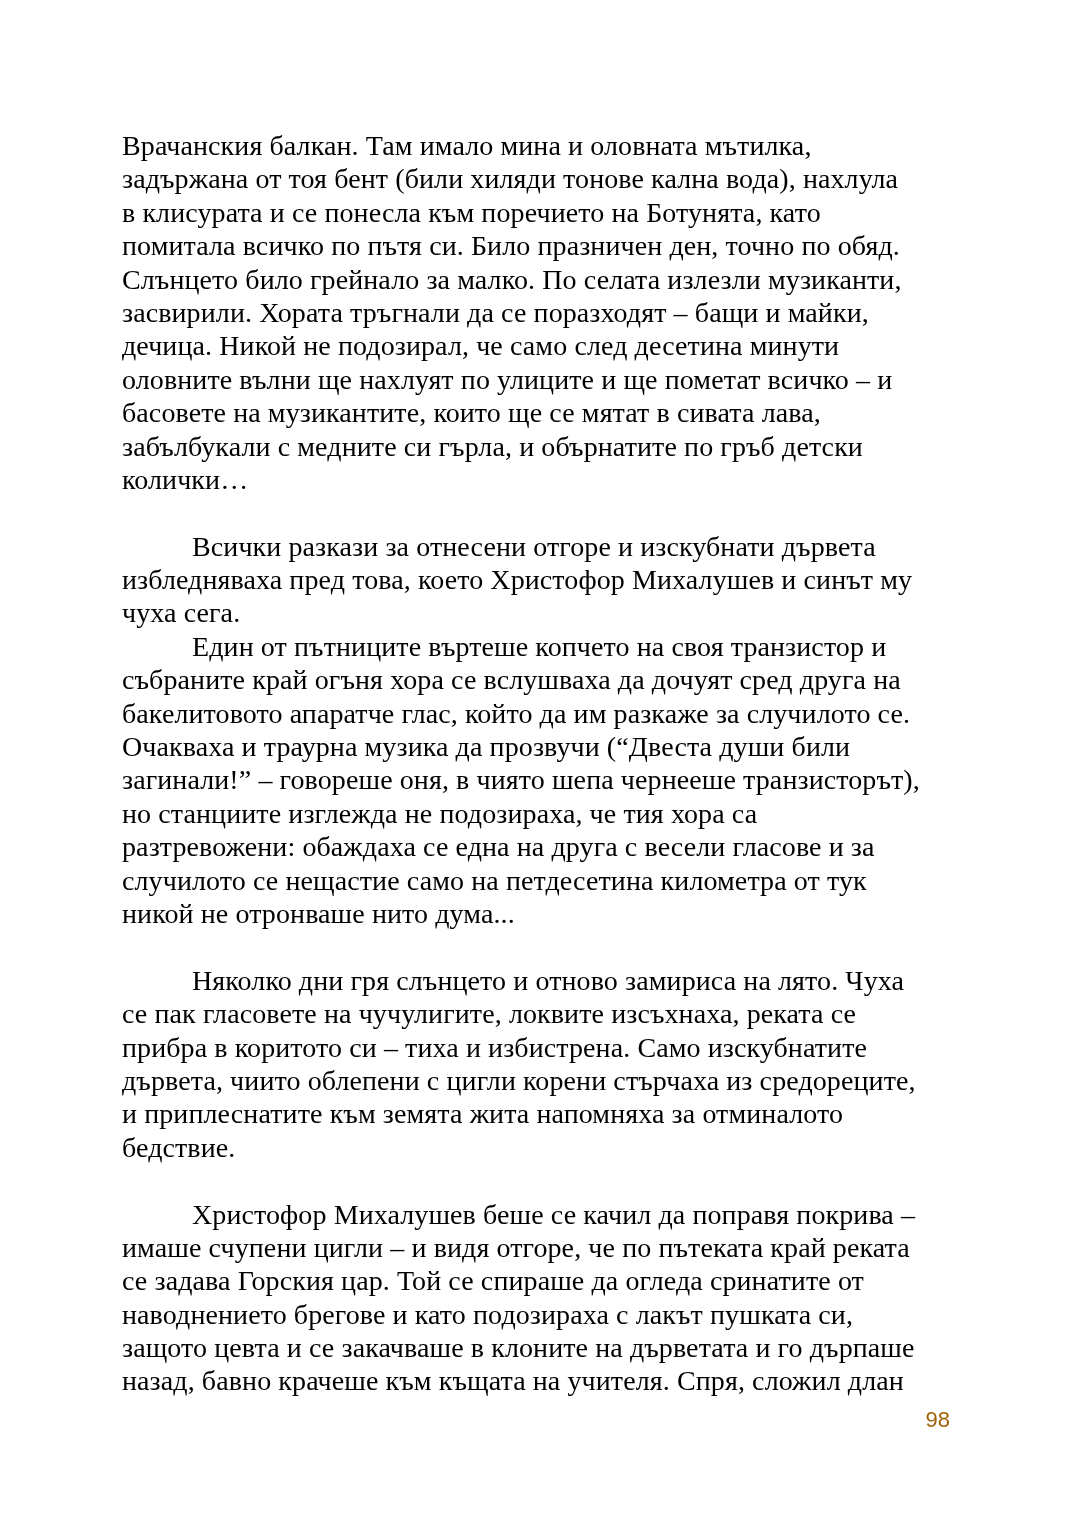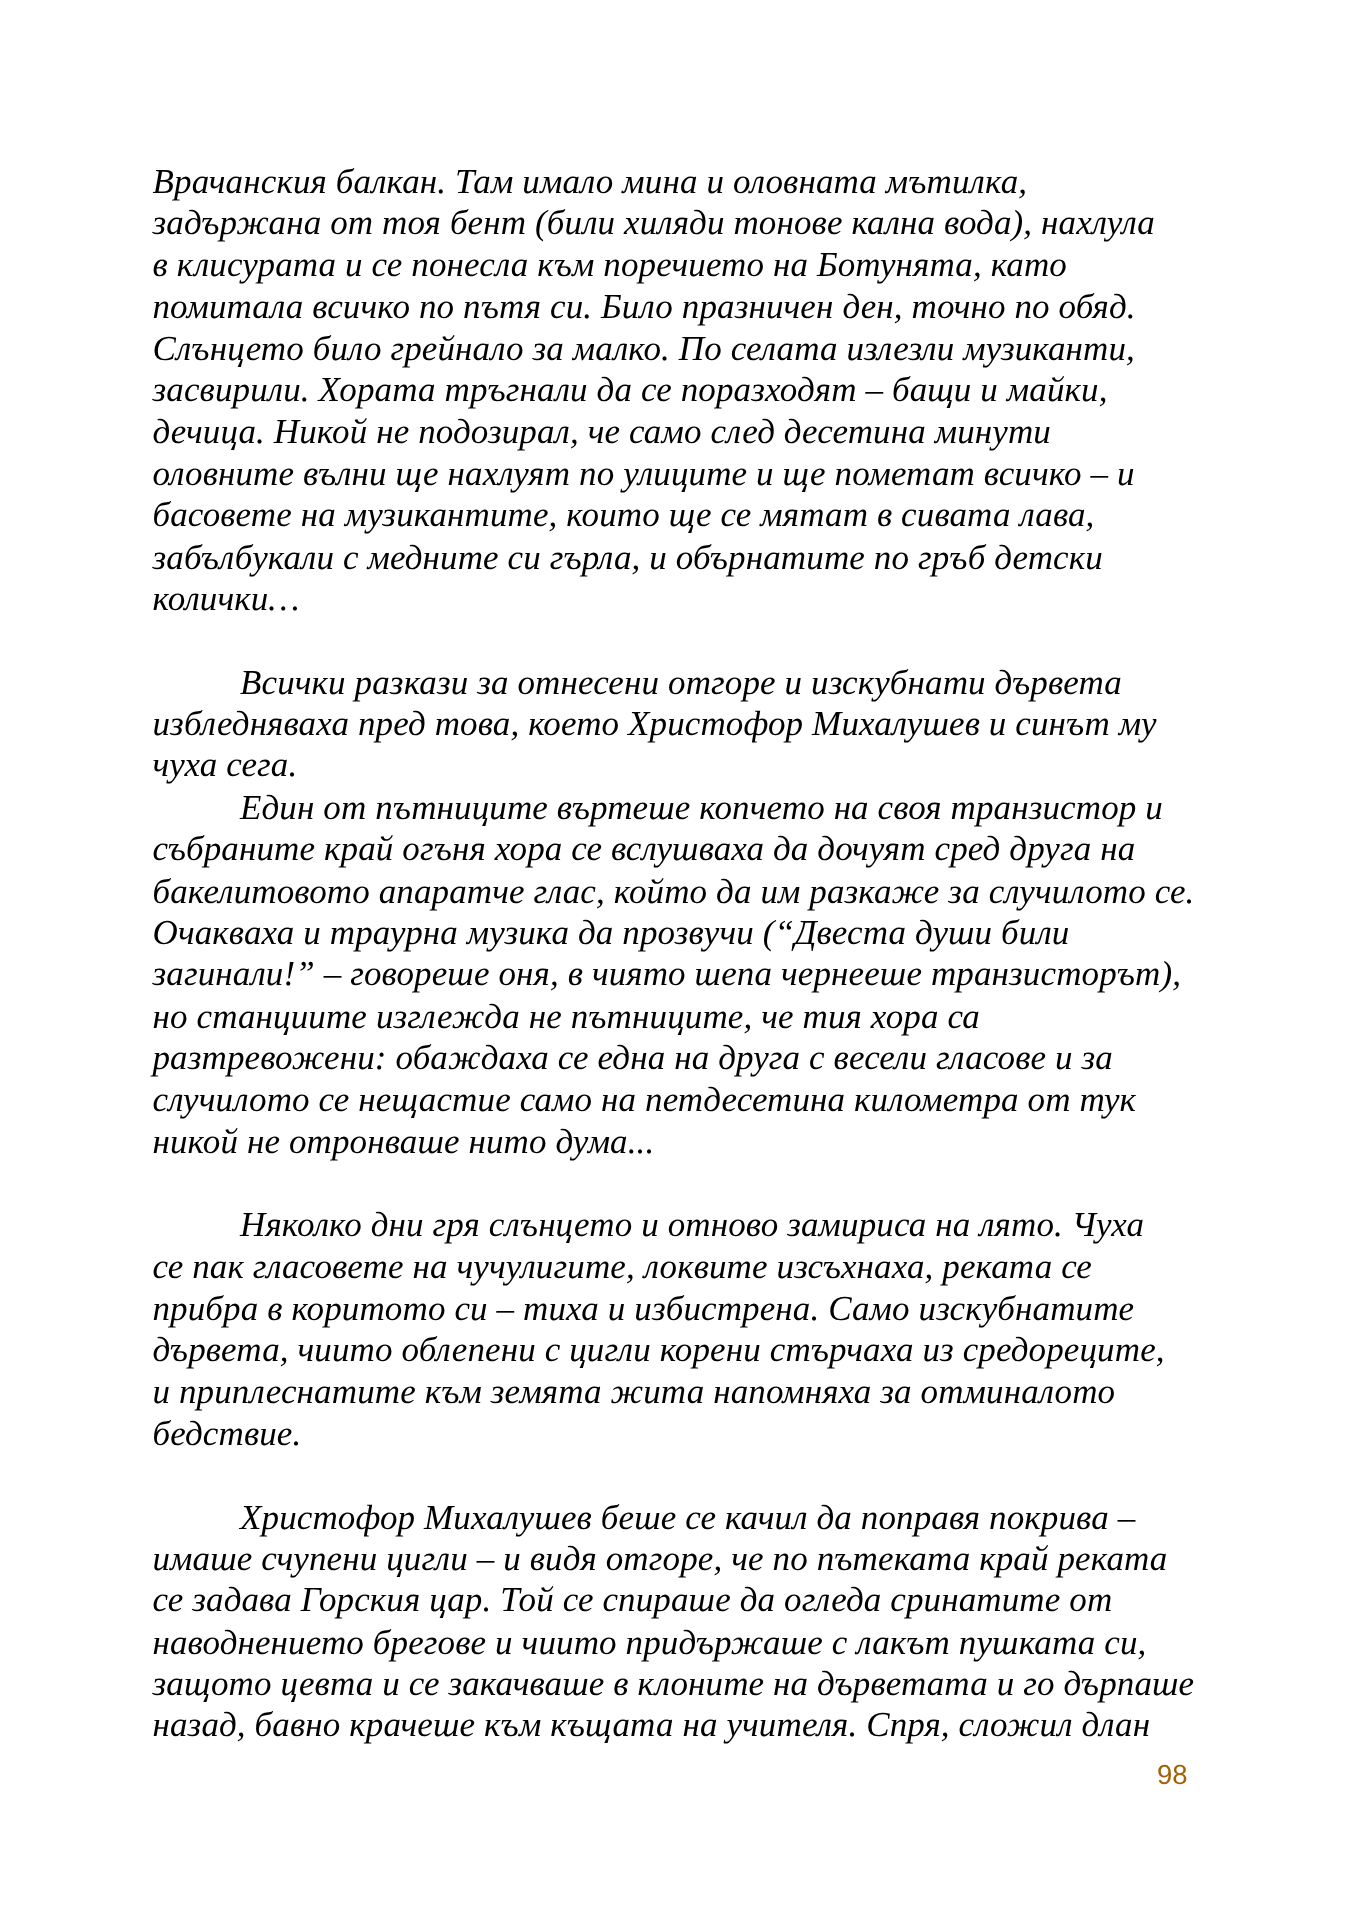--- a/index.html
+++ b/index.html
@@ -20,21 +20,21 @@
     position: absolute;
     left: 122px;
     top: 129px;
     width: 840px;
     font-size: 28px;
     line-height: 33.4px;
     letter-spacing: 0.1px;
     text-align: left;
     white-space: nowrap;
   }
-  .paragraph { margin: 0; padding: 0; font-style: italic; }
+  .paragraph { margin: 0; padding: 0; }
   .paragraph.spaced { margin-top: 33.4px; }
   .paragraph.indented .line:first-child { text-indent: 70px; }
   .line { height: 33.4px; }
   .page-number {
     position: absolute;
     left: 880px;
     top: 1407px;
     width: 70px;
     text-align: right;
     font-family: "Liberation Sans", "DejaVu Sans", sans-serif;
@@ -65,36 +65,36 @@
         <div class="line">Всички разкази за отнесени отгоре и изскубнати дървета</div>
         <div class="line">избледняваха пред това, което Христофор Михалушев и синът му</div>
         <div class="line">чуха сега.</div>
       </div>
       <div class="paragraph indented">
         <div class="line">Един от пътниците въртеше копчето на своя транзистор и</div>
         <div class="line">събраните край огъня хора се вслушваха да дочуят сред друга на</div>
         <div class="line">бакелитовото апаратче глас, който да им разкаже за случилото се.</div>
         <div class="line">Очакваха и траурна музика да прозвучи (“Двеста души били</div>
         <div class="line">загинали!” – говореше оня, в чиято шепа чернееше транзисторът),</div>
-        <div class="line">но станциите изглежда не пътниците, че тия хора са</div>
+        <div class="line">но станциите изглежда не подозираха, че тия хора са</div>
         <div class="line">разтревожени: обаждаха се една на друга с весели гласове и за</div>
         <div class="line">случилото се нещастие само на петдесетина километра от тук</div>
         <div class="line">никой не отронваше нито дума...</div>
       </div>
       <div class="paragraph spaced indented">
         <div class="line">Няколко дни гря слънцето и отново замириса на лято. Чуха</div>
         <div class="line">се пак гласовете на чучулигите, локвите изсъхнаха, реката се</div>
         <div class="line">прибра в коритото си – тиха и избистрена. Само изскубнатите</div>
         <div class="line">дървета, чиито облепени с цигли корени стърчаха из средореците,</div>
         <div class="line">и приплеснатите към земята жита напомняха за отминалото</div>
         <div class="line">бедствие.</div>
       </div>
       <div class="paragraph spaced indented">
         <div class="line">Христофор Михалушев беше се качил да поправя покрива –</div>
         <div class="line">имаше счупени цигли – и видя отгоре, че по пътеката край реката</div>
         <div class="line">се задава Горския цар. Той се спираше да огледа сринатите от</div>
-        <div class="line">наводнението брегове и чиито придържаше с лакът пушката си,</div>
+        <div class="line">наводнението брегове и като подозираха с лакът пушката си,</div>
         <div class="line">защото цевта и се закачваше в клоните на дърветата и го дърпаше</div>
         <div class="line">назад, бавно крачеше към къщата на учителя. Спря, сложил длан</div>
       </div>
     </div>
   <div class="page-number">98</div>
 </div>
 
 </body></html>

